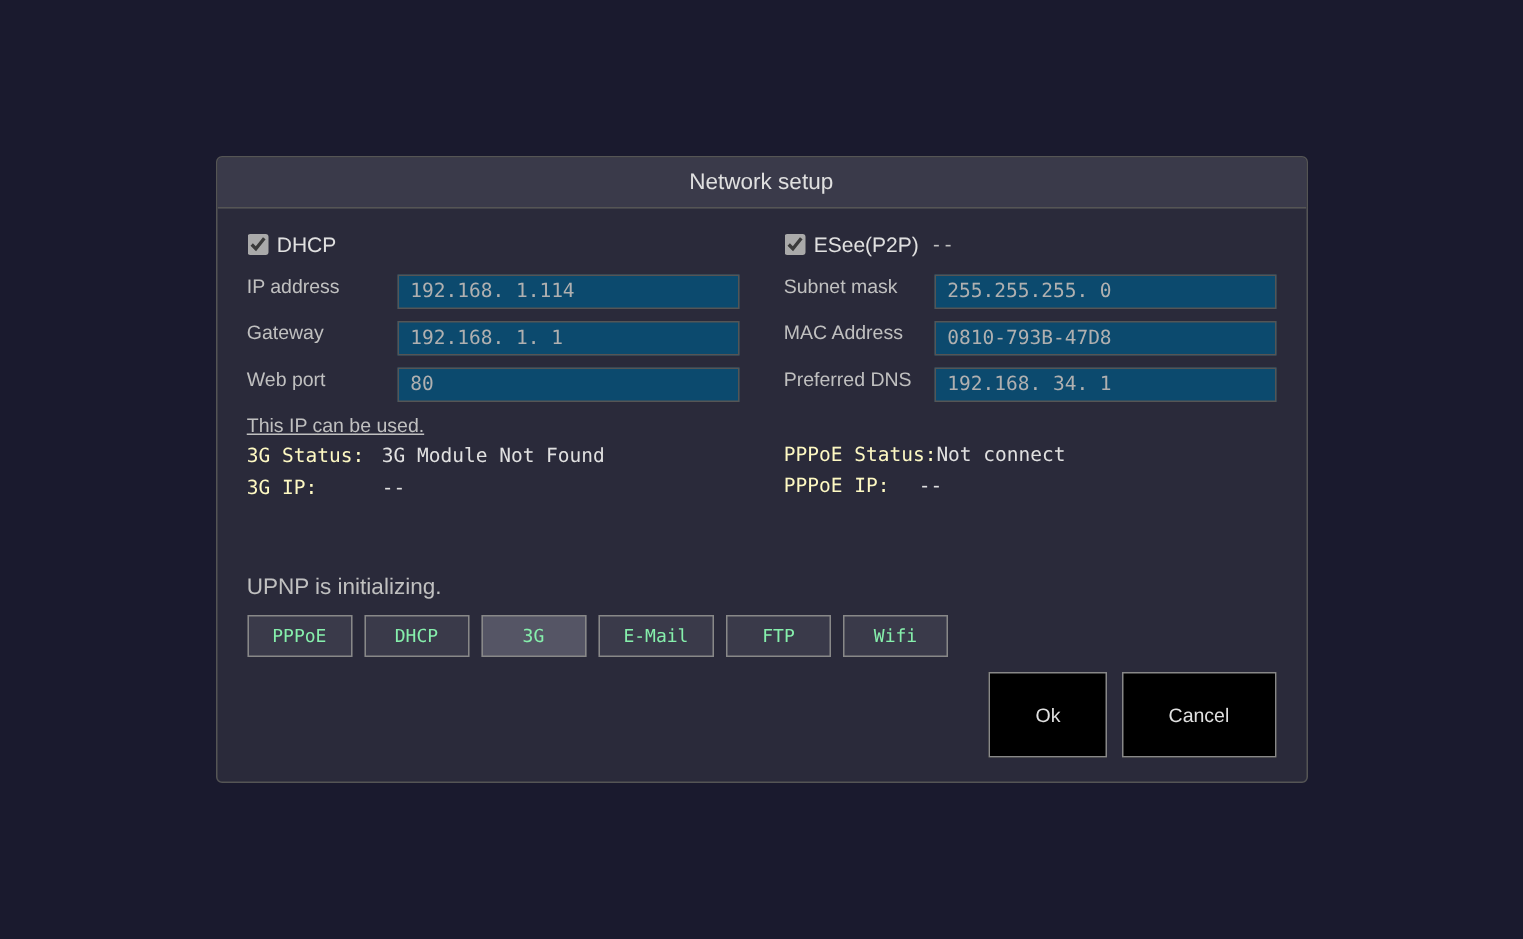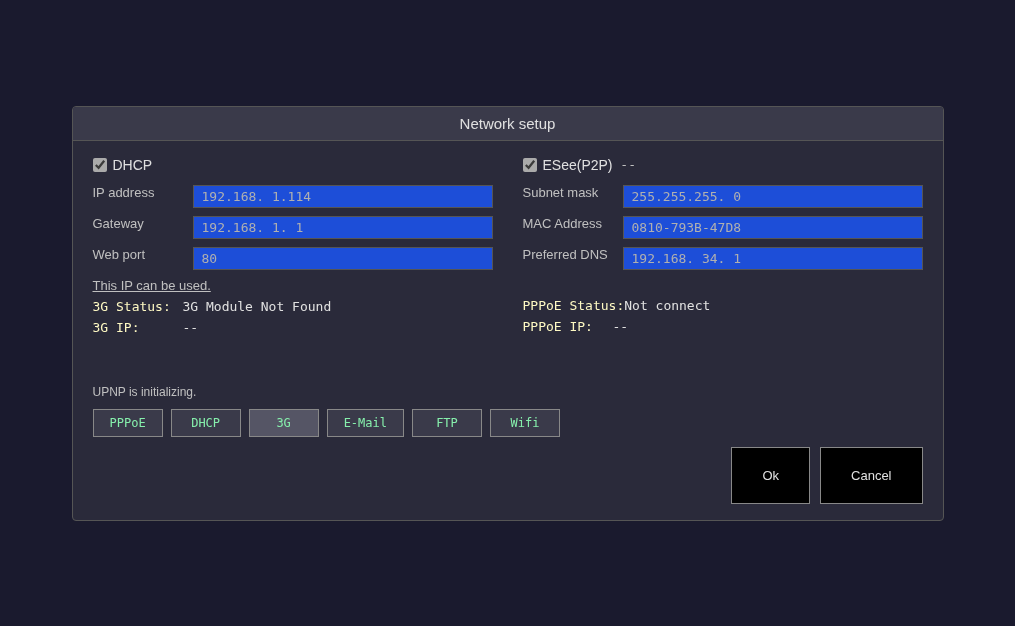--- a/index.html
+++ b/index.html
@@ -12,21 +12,21 @@
       background: #1a1a2e;
       display: flex;
       justify-content: center;
       align-items: center;
       width: 1015px;
       height: 626px;
       font-family: Arial, sans-serif;
     }
 
     .dialog {
-      width: 872px;
+      width: 728px;
       background: #2a2a3a;
       border: 1px solid #555;
       border-radius: 4px;
       overflow: hidden;
     }
 
     .dialog-title {
       background: #3a3a4a;
       color: #e0e0e0;
       text-align: center;
@@ -71,21 +71,21 @@
     }
 
     .field-label {
       color: #c0c0c0;
       font-size: 13px;
       width: 100px;
       flex-shrink: 0;
     }
 
     .field-value {
-      background: #1d4ed8;
+      background: #0c4a6e;
       border: 1px solid #555;
       color: #b0b0b0;
       font-size: 13px;
       padding: 3px 8px;
       flex: 1;
       font-family: monospace;
     }
 
     .field-value-plain {
       color: #c0c0c0;
@@ -114,21 +114,21 @@
     }
 
     .status-value {
       color: #e0e0e0;
       font-size: 13px;
       font-family: monospace;
     }
 
     .upnp-text {
       color: #c0c0c0;
-      font-size: 12px;
+      font-size: 15px;
       margin: 14px 0 10px 0;
     }
 
     .button-row {
       display: flex;
       gap: 8px;
       margin-bottom: 10px;
     }
 
     .btn {

